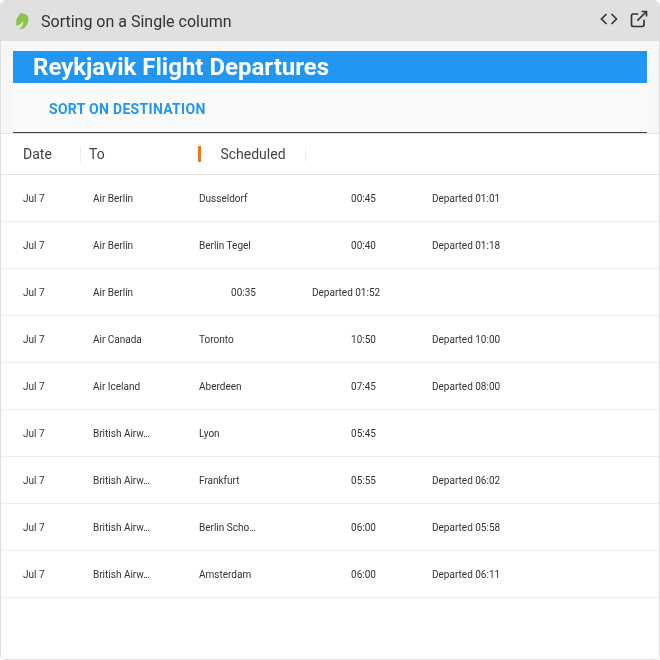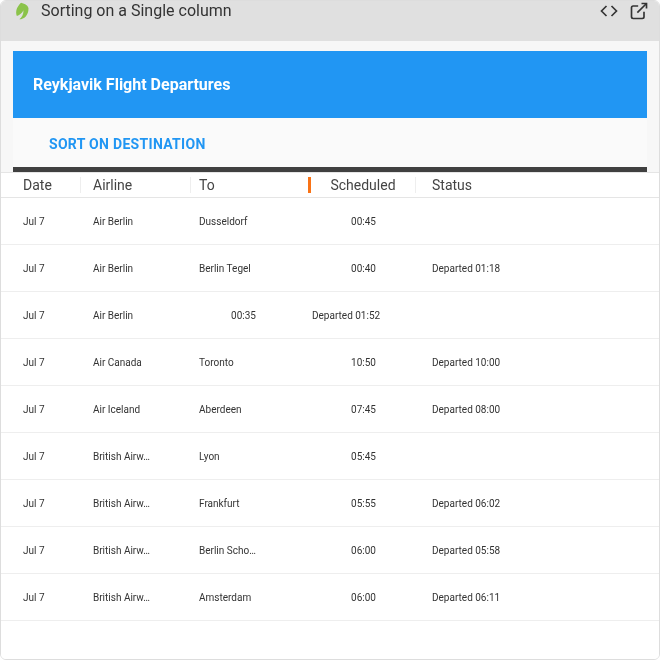--- a/index.html
+++ b/index.html
@@ -1,28 +1,28 @@
 <!DOCTYPE html>
 <html><head>
 <meta charset="utf-8">
 <style>
 * { box-sizing: border-box; margin: 0; padding: 0; }
 body { font-family: -apple-system, BlinkMacSystemFont, "Segoe UI", Roboto, Arial, sans-serif; background: #fff; width: 660px; height: 660px; overflow: hidden; }
 .window { width: 660px; height: 660px; border: 1px solid #ddd; border-radius: 6px; overflow: hidden; display: flex; flex-direction: column; }
-.titlebar { background: #e0e0e0; height: 40px; display: flex; align-items: flex-start; padding: 0 10px; gap: 10px; }
+.titlebar { background: #e0e0e0; height: 40px; display: flex; align-items: center; padding: 0 10px; gap: 10px; }
 .leaf-icon { width: 20px; height: 20px; display:inline-block; }
 .title-text { flex: 1; color: #333; font-size: 16px; }
 .title-icons { display: flex; gap: 10px; align-items: center; color: #333; }
 .title-icons span, .title-icons svg { cursor: pointer; }
 .content { flex: 1; display: flex; flex-direction: column; background: #f7f7f7; overflow: hidden; padding: 10px 0 0 0; }
-.header-banner { background: #2196f3; color: #fff; margin: 0 12px; padding: 24px 20px; font-size: 16px; font-weight: 700; }
-.sortbar { background: #fafafa; margin: 0 12px; padding: 16px 20px 14px 36px; border-bottom: 5px solid #404040; }
+.header-banner { background: #2196f3; color: #fff; margin: 0 12px; padding: 2px 20px; font-size: 24px; font-weight: 700; }
+.sortbar { background: #fafafa; margin: 0 12px; padding: 16px 20px 14px 36px; border-bottom: 1px solid #404040; }
 .sort-link { color: #2196f3; font-weight: 700; font-size: 14px; letter-spacing: 0.3px; }
 .grid-wrap { flex: 1; display: flex; flex-direction: column; overflow: hidden; position: relative; }
-.grid-head { display: flex; background: #fff; border-top: 1px solid #e5e5e5; border-bottom: 1px solid #e5e5e5; padding: 4px 0; color: #444; font-size: 14px; }
+.grid-head { display: flex; background: #fff; border-top: 1px solid #e5e5e5; border-bottom: 1px solid #e5e5e5; padding: 12px 0; color: #444; font-size: 14px; }
 .col-date { width: 80px; padding-left: 22px; border-right: 1px solid #eee; }
 .col-airline { width: 110px; padding-left: 12px; border-right: 1px solid #eee; }
 .col-to { width: 120px; padding-left: 8px; border-right: 3px solid #f97316; }
 .col-sched { width: 105px; text-align: center; border-right: 1px solid #eee; }
 .col-status { flex: 1; padding-left: 16px; }
 .grid-body { flex: 1; overflow-y: scroll; background: #fff; }
 .row { display: flex; border-bottom: 1px solid #eee; align-items: center; height: 47px; color: #333; font-size: 10px; }
 .row .col-date { border-right: none; }
 .row .col-airline { border-right: none; overflow: hidden; text-overflow: ellipsis; white-space: nowrap; }
 .row .col-to { border-right: none; overflow: hidden; text-overflow: ellipsis; white-space: nowrap; }
@@ -64,31 +64,30 @@
 
   <div class="content">
     <div class="header-banner">Reykjavik Flight Departures</div>
     <div class="sortbar">
       <span class="sort-link">SORT ON DESTINATION</span>
     </div>
 
     <div class="grid-wrap">
       <div class="grid-head">
         <div class="col-date">Date</div>
-        <div class="col-airline">Airline</div>
         <div class="col-to">To</div>
         <div class="col-sched">Scheduled</div>
-        <div class="col-status">Status</div>
       </div>
       <div class="grid-body" id="grid-body">
           <div class="row">
             <div class="col-date">Jul 7</div>
             <div class="col-airline">Air Berlin</div>
             <div class="col-to">Dusseldorf</div>
             <div class="col-sched">00:45</div>
+            <div class="col-status">Departed 01:01</div>
           </div>
           <div class="row">
             <div class="col-date">Jul 7</div>
             <div class="col-airline">Air Berlin</div>
             <div class="col-to">Berlin Tegel</div>
             <div class="col-sched">00:40</div>
             <div class="col-status">Departed 01:18</div>
           </div>
           <div class="row">
             <div class="col-date">Jul 7</div>

